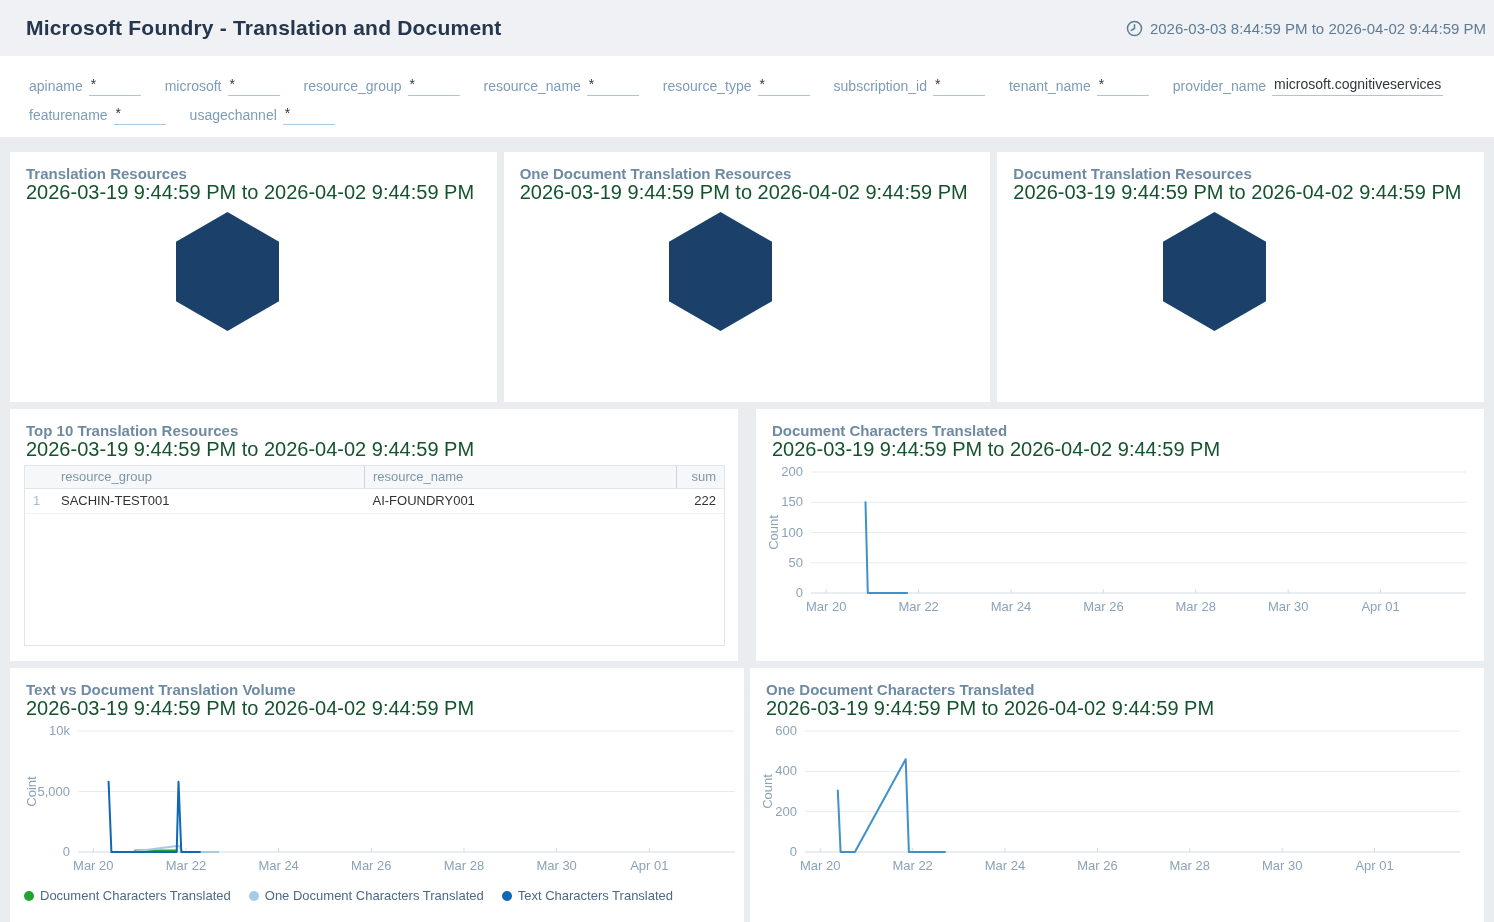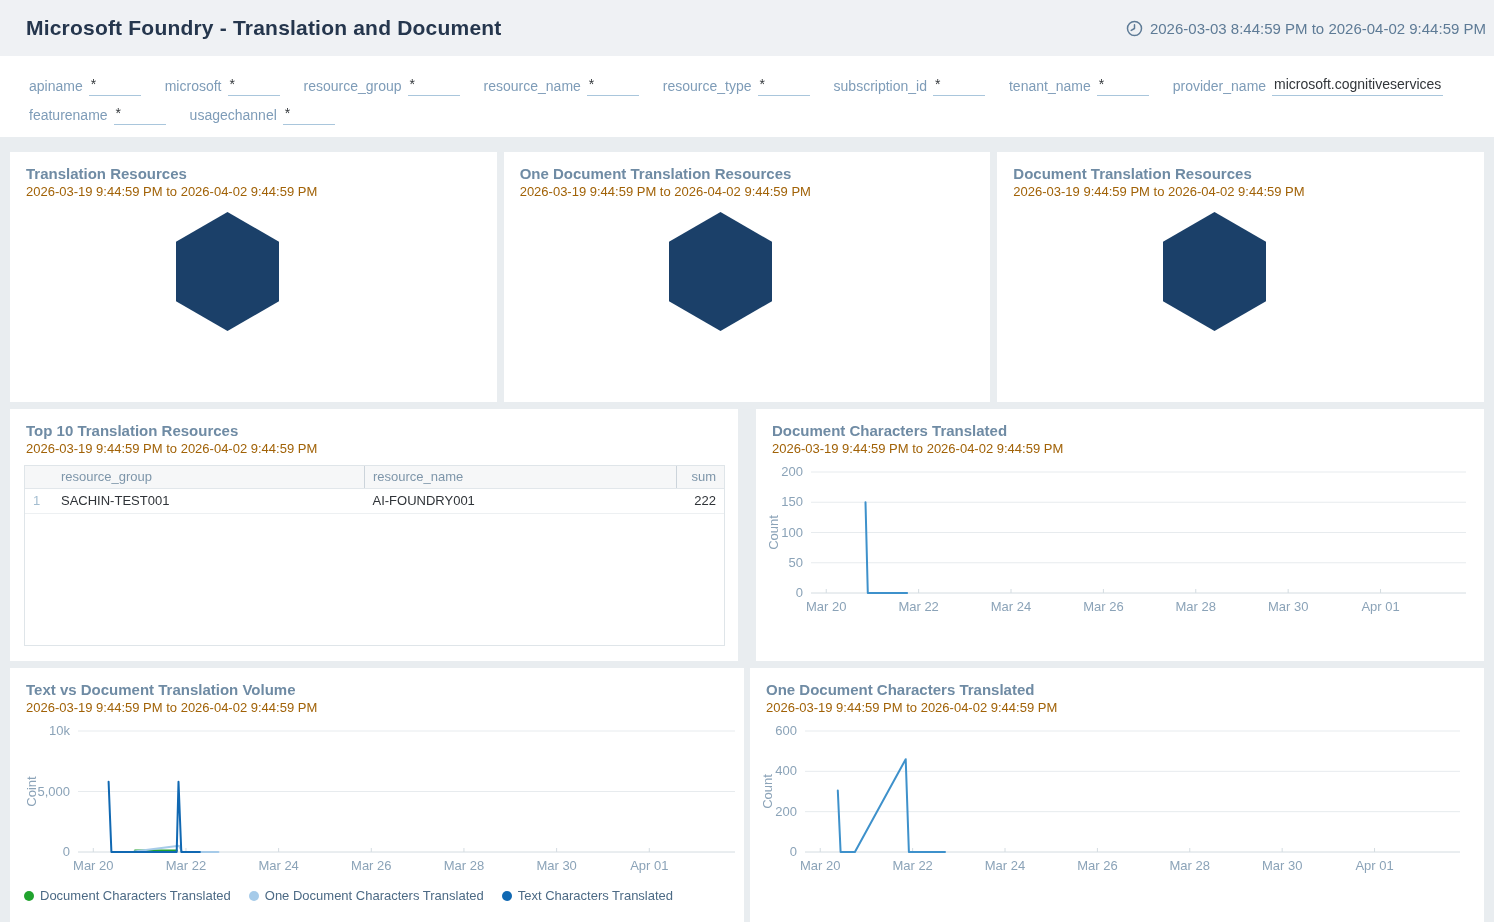--- a/index.html
+++ b/index.html
@@ -31,21 +31,21 @@
   }
 
   
   .content { padding: 15px 10px 0 10px; display: flex; flex-direction: column; gap: 7px; }
   .row-hex { display: grid; grid-template-columns: repeat(3, 1fr); gap: 7px; height: 250px; }
   .row-2 { display: grid; grid-template-columns: 1fr 1fr; gap: 18px; height: 252px; }
   .row-3 { display: grid; grid-template-columns: 1fr 1fr; gap: 6px; height: 292px; }
   .panel { background: #ffffff; overflow: hidden; position: relative; }
   .panel-head { padding: 13px 16px 0 16px; }
   .panel-title { font-size: 15px; color: #6f8ba4; line-height: 18px; font-weight: bold; }
-  .panel-sub { font-size: 13px; color: #a16207; line-height: 18px; }
+  .panel-sub { font-size: 20px; color: #14532d; line-height: 18px; }
 
   
   .hex-wrap { display: flex; justify-content: center; padding-right: 52px; margin-top: 11px; }
   .hexagon { cursor: pointer; }
 
   
   .tbl-wrap { margin: 7px 13px 0 14px; border: 1px solid #dfe5e9; height: 181px; overflow: hidden; background:#fff; }
   table.tbl { width: 100%; border-collapse: collapse; table-layout: fixed; font-size: 13px; }
   .tbl thead tr { background: #f6f7f8; }
   .tbl th {

